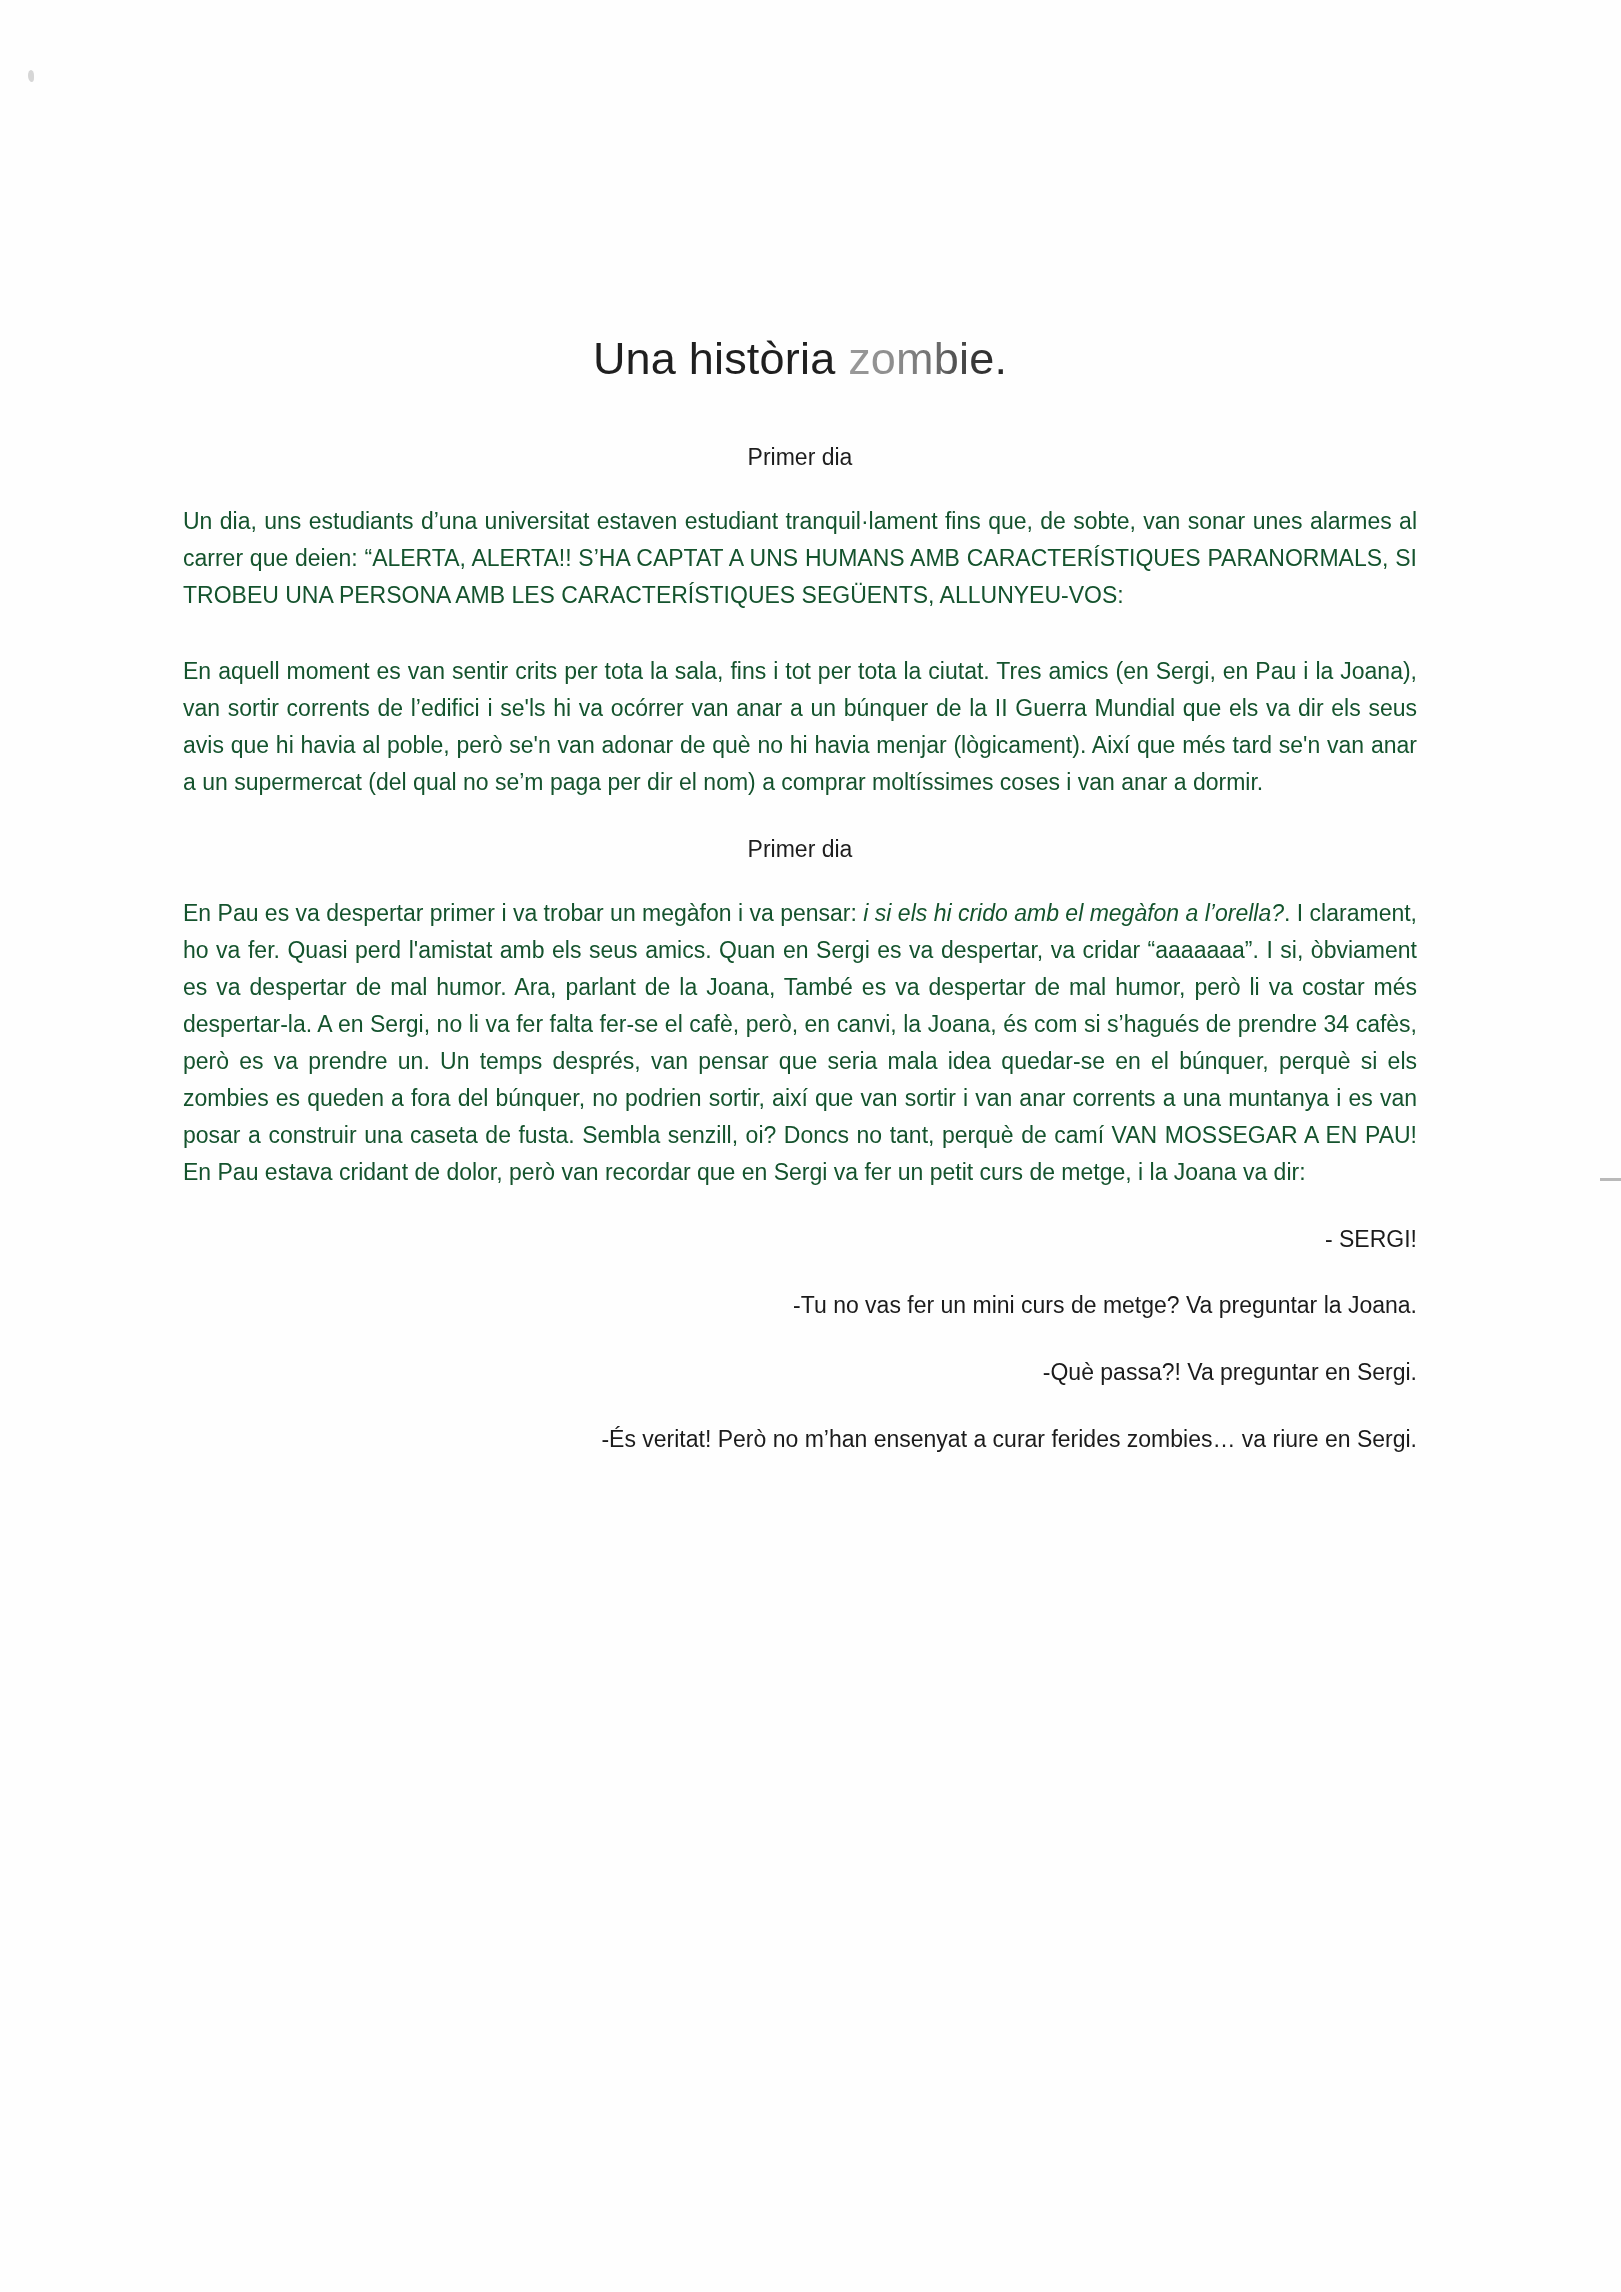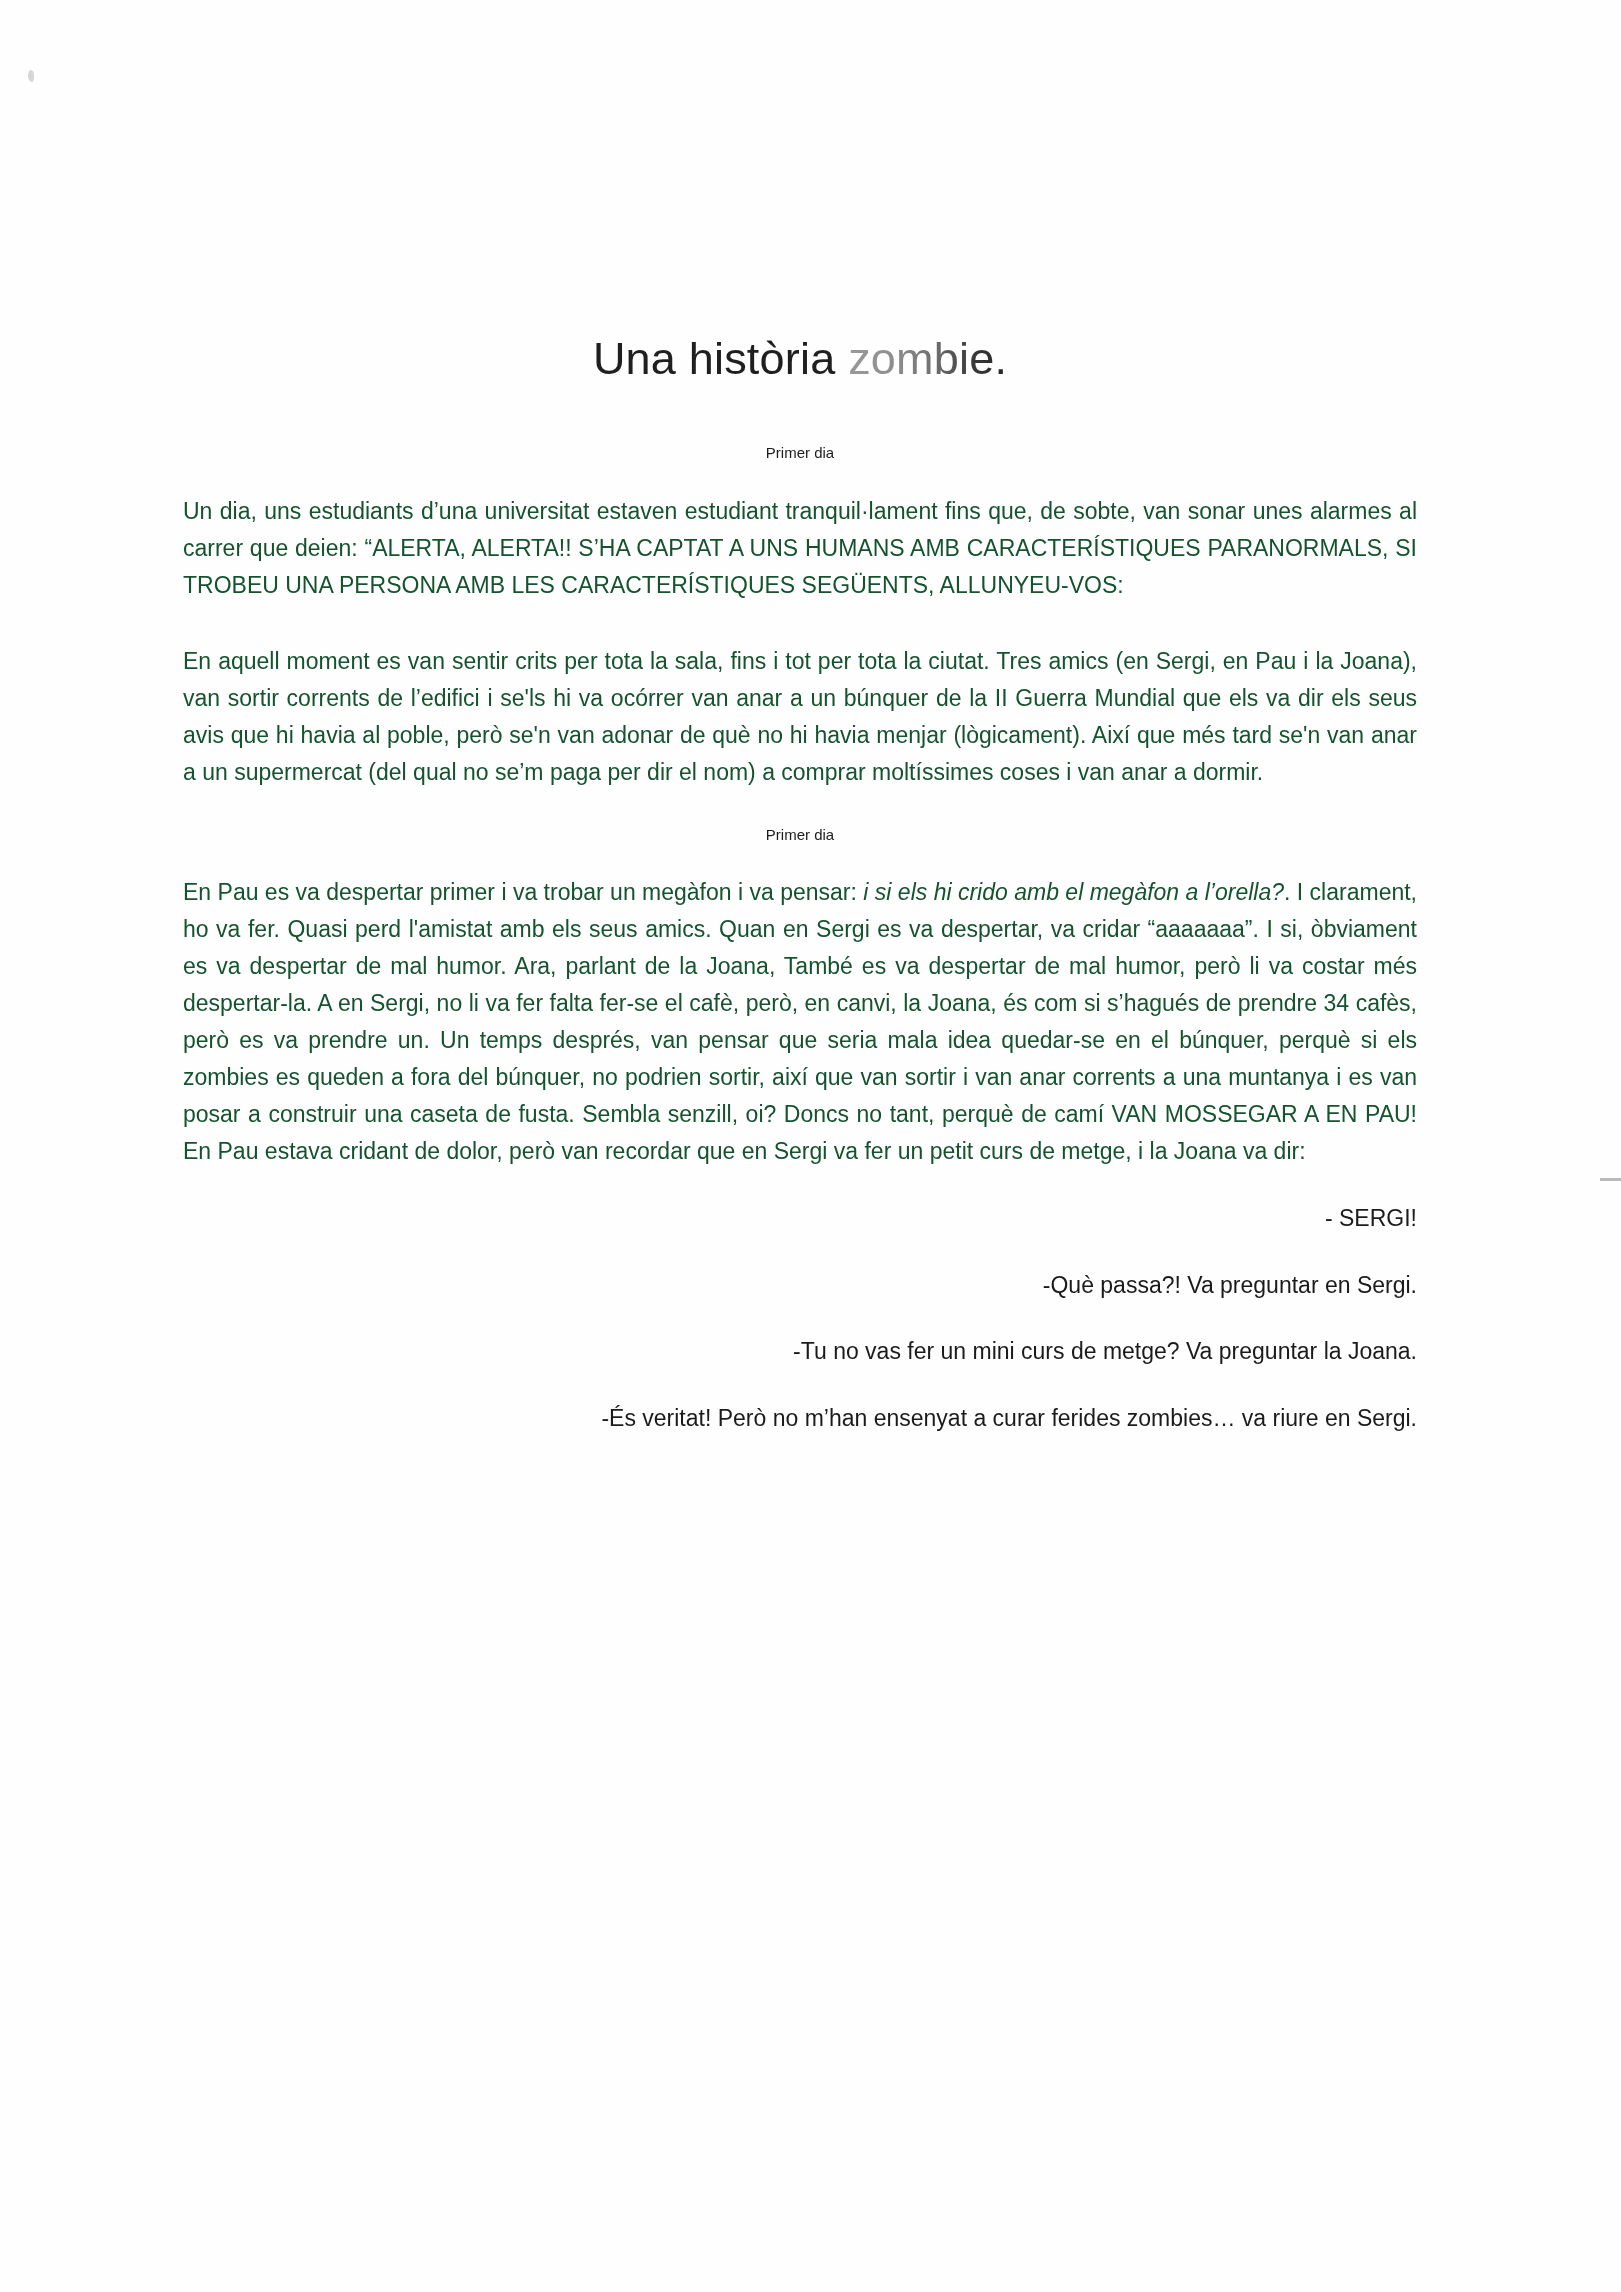--- a/index.html
+++ b/index.html
@@ -66,21 +66,21 @@
   .doc-title .tail {
     background: linear-gradient(90deg, #9a9a9a 0%, #8d8d8d 30%, #6e6e6e 55%, #3a3a3a 78%, #242424 100%);
     -webkit-background-clip: text;
     background-clip: text;
     color: transparent;
   }
 
   .day-heading {
     margin: 0;
     text-align: center;
-    font-size: 15px;
+    font-size: 23px;
     font-weight: 400;
     line-height: 1.3;
     color: #1d1d1d;
   }
   .day-heading.first { padding-top: 47px; }
   .day-heading.second { padding-top: 34px; }
 
   p.body-par {
     margin: 0;
     padding-top: 30px;
@@ -129,21 +129,21 @@
 
 
     <p class="body-par lead">En aquell moment es van sentir crits per tota la sala, fins i tot per tota la ciutat. Tres amics (en Sergi, en Pau i la Joana), van sortir corrents de l’edifici i se'ls hi va ocórrer van anar a un búnquer de la II Guerra Mundial que els va dir els seus avis que hi havia al poble, però se'n van adonar de què no hi havia menjar (lògicament). Així que més tard se'n van anar a un supermercat (del qual no se’m paga per dir el nom) a comprar moltíssimes coses i van anar a dormir.</p>
 
     <h2 class="day-heading second">Primer dia</h2>
 
     <p class="body-par"><span>En Pau es va despertar primer i va trobar un megàfon i va pensar: </span><em class="thought">i si els hi crido amb el megàfon a l’orella?</em><span>. I clarament, ho va fer. Quasi perd l'amistat amb els seus amics. Quan en Sergi es va despertar, va cridar “aaaaaaa”. I si, òbviament es va despertar de mal humor. Ara, parlant de la Joana, També es va despertar de mal humor, però li va costar més despertar-la. A en Sergi, no li va fer falta fer-se el cafè, però, en canvi, la Joana, és com si s’hagués de prendre 34 cafès, però es va prendre un. Un temps després, van pensar que seria mala idea quedar-se en el búnquer, perquè si els zombies es queden a fora del búnquer, no podrien sortir, així que van sortir i van anar corrents a una muntanya i es van posar a construir una caseta de fusta. Sembla senzill, oi? Doncs no tant, perquè de camí VAN MOSSEGAR A EN PAU! En Pau estava cridant de dolor, però van recordar que en Sergi va fer un petit curs de metge, i la Joana va dir:</span></p>
 
     <p class="dialogue">- SERGI!</p>
 
+    <p class="dialogue">-Tu no vas fer un mini curs de metge? Va preguntar la Joana.</p>
+
     <p class="dialogue">-Què passa?! Va preguntar en Sergi.</p>
-
-    <p class="dialogue">-Tu no vas fer un mini curs de metge? Va preguntar la Joana.</p>
 
     <p class="dialogue">-És veritat! Però no m’han ensenyat a curar ferides zombies… va riure en Sergi.</p>
 
   </div>
 </div>
 
 
 </body></html>

